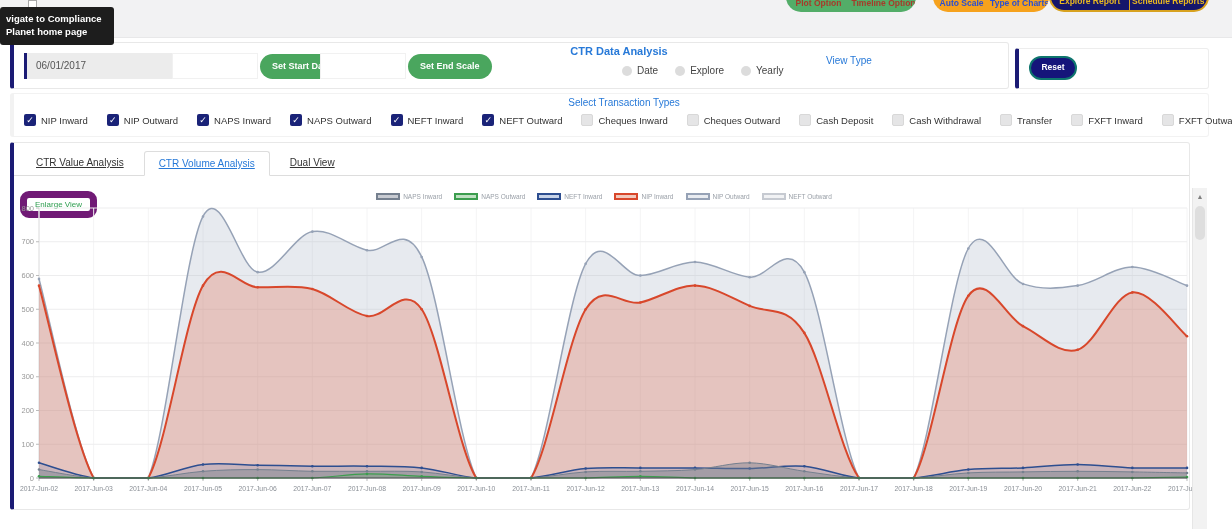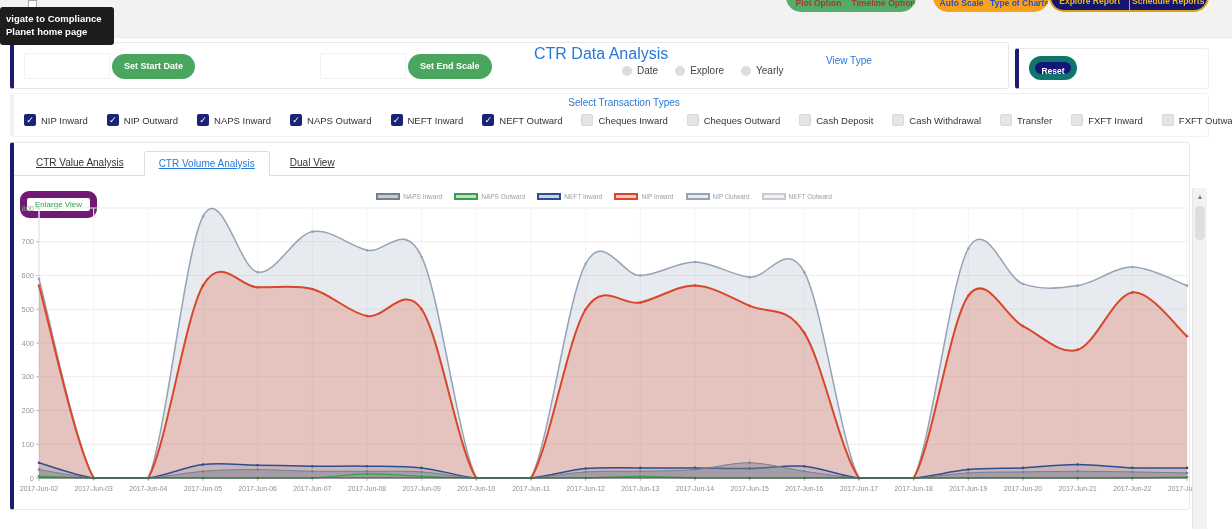--- a/index.html
+++ b/index.html
@@ -35,30 +35,30 @@
   .card2 { left:10px; top:93px; width:1199px; height:44px; border-color:#f2f2f2; }
   .card3 { left:10px; top:142px; width:1180px; height:368px; }
 
   .date-group { position:absolute; top:10px; display:flex; align-items:center; }
   .date-value { width:148px; height:26px; background:#ececec; border-left:3px solid #1b1b74;
                 font-size:10px; color:#555; line-height:26px; padding-left:9px; }
   .date-free  { width:86px; height:26px; background:#fff; border:1px solid #f1f1f1; }
   .set-btn { height:25px; background:#4aa65e; color:#fff; font-size:9px; font-weight:bold;
              border-radius:13px; padding:0 12px; line-height:25px; margin-left:2px; white-space:nowrap; }
 
-  .panel-title { position:absolute; left:520px; top:2px; width:170px; text-align:left;
-                 color:#2779d8; font-size:16px; font-weight:normal; }
+  .panel-title { position:absolute; left:520px; top:2px; width:170px; text-align:center;
+                 color:#2779d8; font-size:11px; font-weight:bold; }
   .radio-row { position:absolute; left:608px; top:22px; display:flex; gap:17px; align-items:center; }
   .radio-item { display:flex; align-items:center; gap:5px; }
   .radio-circle { width:10px; height:10px; border-radius:50%; background:#dcdcdc; }
   .radio-label { font-size:10px; color:#444; }
   .viewtype { position:absolute; left:785px; top:12px; color:#2779d8; font-size:10px;margin-left:27px; }
 
   .reset-btn { position:absolute; left:10px; top:7px; width:48px; height:24px;
-               background:#15157a; border:6px solid #0f766e; border-radius:12px;
+               background:#15157a; border:2px solid #0f766e; border-radius:12px;
                color:#fff; font-size:8.5px; font-weight:bold; text-align:center; line-height:19px; }
 
   .tt-title { position:absolute; left:520px; top:3px; width:180px; text-align:center;
               color:#2779d8; font-size:10px; }
   .cb-row { position:absolute; left:10px; top:20px; display:flex; gap:19px; align-items:center; }
   .cb-item { display:flex; align-items:center; gap:5px; white-space:nowrap; }
   .cb-box { width:12px; height:12px; border-radius:2px; font-size:9px; line-height:12px;
             text-align:center; color:#fff; }
   .cb-box.checked { background:#1a2378; }
   .cb-box.unchecked { background:#e5e5e6; border:1px solid #d8d8d8; }
@@ -96,20 +96,21 @@
 
 <div class="mini-square"></div>
 <div class="tooltip">
   <div>vigate to Compliance</div>
   <div>Planet home page</div>
 </div>
 
 <div class="card card1">
   <div class="panel-title">CTR Data Analysis</div>
   <div class="date-group" style="left:10px;">
+    <div class="date-value">06/01/2017</div>
     <div class="date-free"></div>
     <div class="set-btn">Set Start Date</div>
   </div>
   <div class="date-group" style="left:306px;">
     <div class="date-free"></div>
     <div class="set-btn">Set End Scale</div>
   </div>
   <div class="radio-row" id="radio-row">
       <div class="radio-item">
         <span class="radio-circle"></span>

